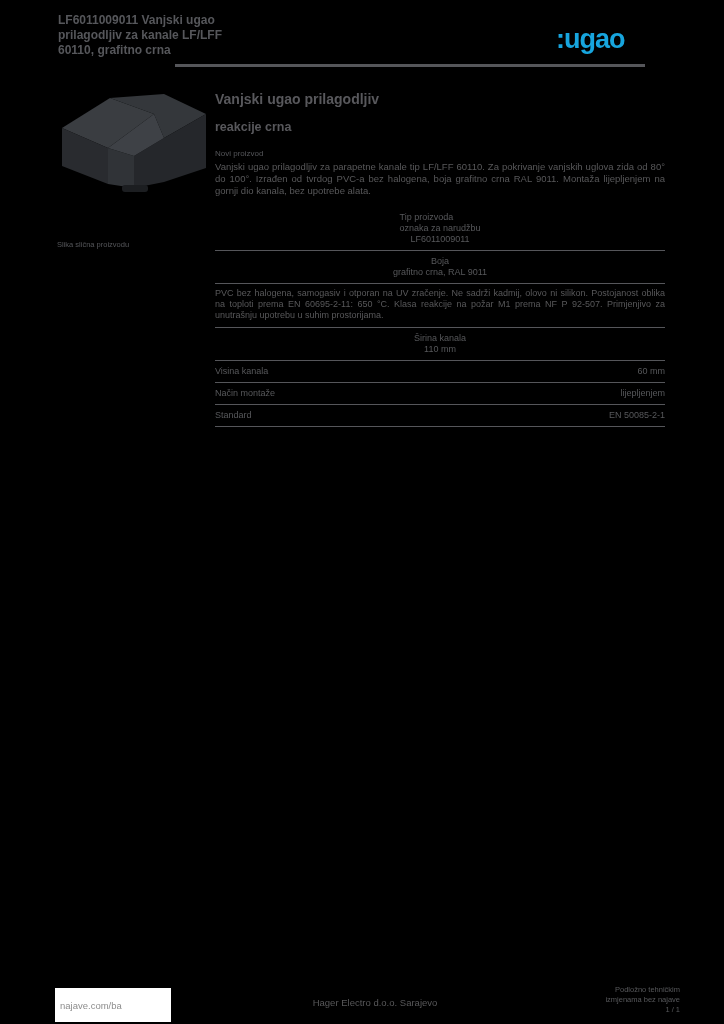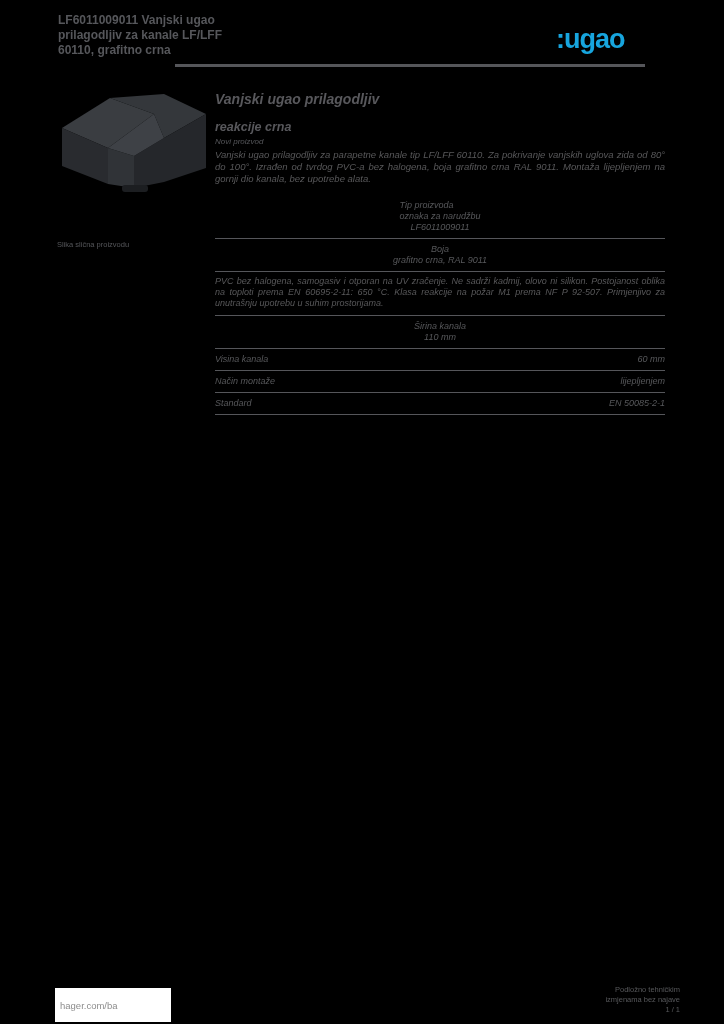--- a/index.html
+++ b/index.html
@@ -13,24 +13,24 @@
                font-size:12px; font-weight:bold; line-height:15px; color:#56575b; }
   .logo { position:absolute; left:556px; top:24px; width:110px;
           font-size:27px; font-weight:bold; letter-spacing:-1px; color:#17a5de; }
   .hdr-rule { position:absolute; left:175px; top:64px; width:470px; height:2.5px; background:#55565a; }
 
   
   .prod-img { position:absolute; left:56px; top:82px; }
   .img-caption { position:absolute; left:57px; top:240px; font-size:7.5px; color:#55565a; }
 
   
-  .main { position:absolute; left:215px; top:90px; width:450px;font-style:italic; }
+  .main { position:absolute; left:215px; top:90px; width:450px; }
   .title1 { font-size:14px; font-weight:bold; line-height:18px; color:#58585c; }
   .title2 { margin-top:12px; font-size:12.5px; font-weight:bold; color:#58585c; }
-  .new-label { margin-top:3px; font-size:8px; color:#55565a; }
+  .new-label { margin-top:15px; font-size:8px; color:#55565a; }
   .desc { margin-top:3px; font-size:9.5px; line-height:12px; text-align:justify; color:#58585a; }
 
   .spec-table { margin-top:10px; }
   .spec-row { display:flex; justify-content:space-between; align-items:center;
               border-bottom:1.5px solid #55565a; padding:5px 0; font-size:9px; line-height:11px; }
   .spec-row .lbl { max-width:260px; }
   .spec-row .lbl .l2 { display:block; }
   .spec-row .val { text-align:right; white-space:nowrap; }
   .spec-row-note { display:block; border-bottom:1.5px solid #55565a; padding:4px 0 6px 0;
                    font-size:9px; line-height:11px; }
@@ -118,21 +118,22 @@
       <div class="spec-row">
         <span class="lbl">Standard</span>
         <span class="val">EN 50085-2-1</span>
       </div>
 
 
     </div>
   </div>
 
   <div class="foot-box">
-    <span>hager.com/ba</span>
+    <span>najave.com/ba</span>
   </div>
+  <div class="foot-center">Hager Electro d.o.o. Sarajevo</div>
   <div class="foot-right">
     <span>Podložno tehničkim</span><br>
     <span>izmjenama bez najave</span><br>
     <span>1 / 1</span>
   </div>
 
 </div>
 
 </body></html>

